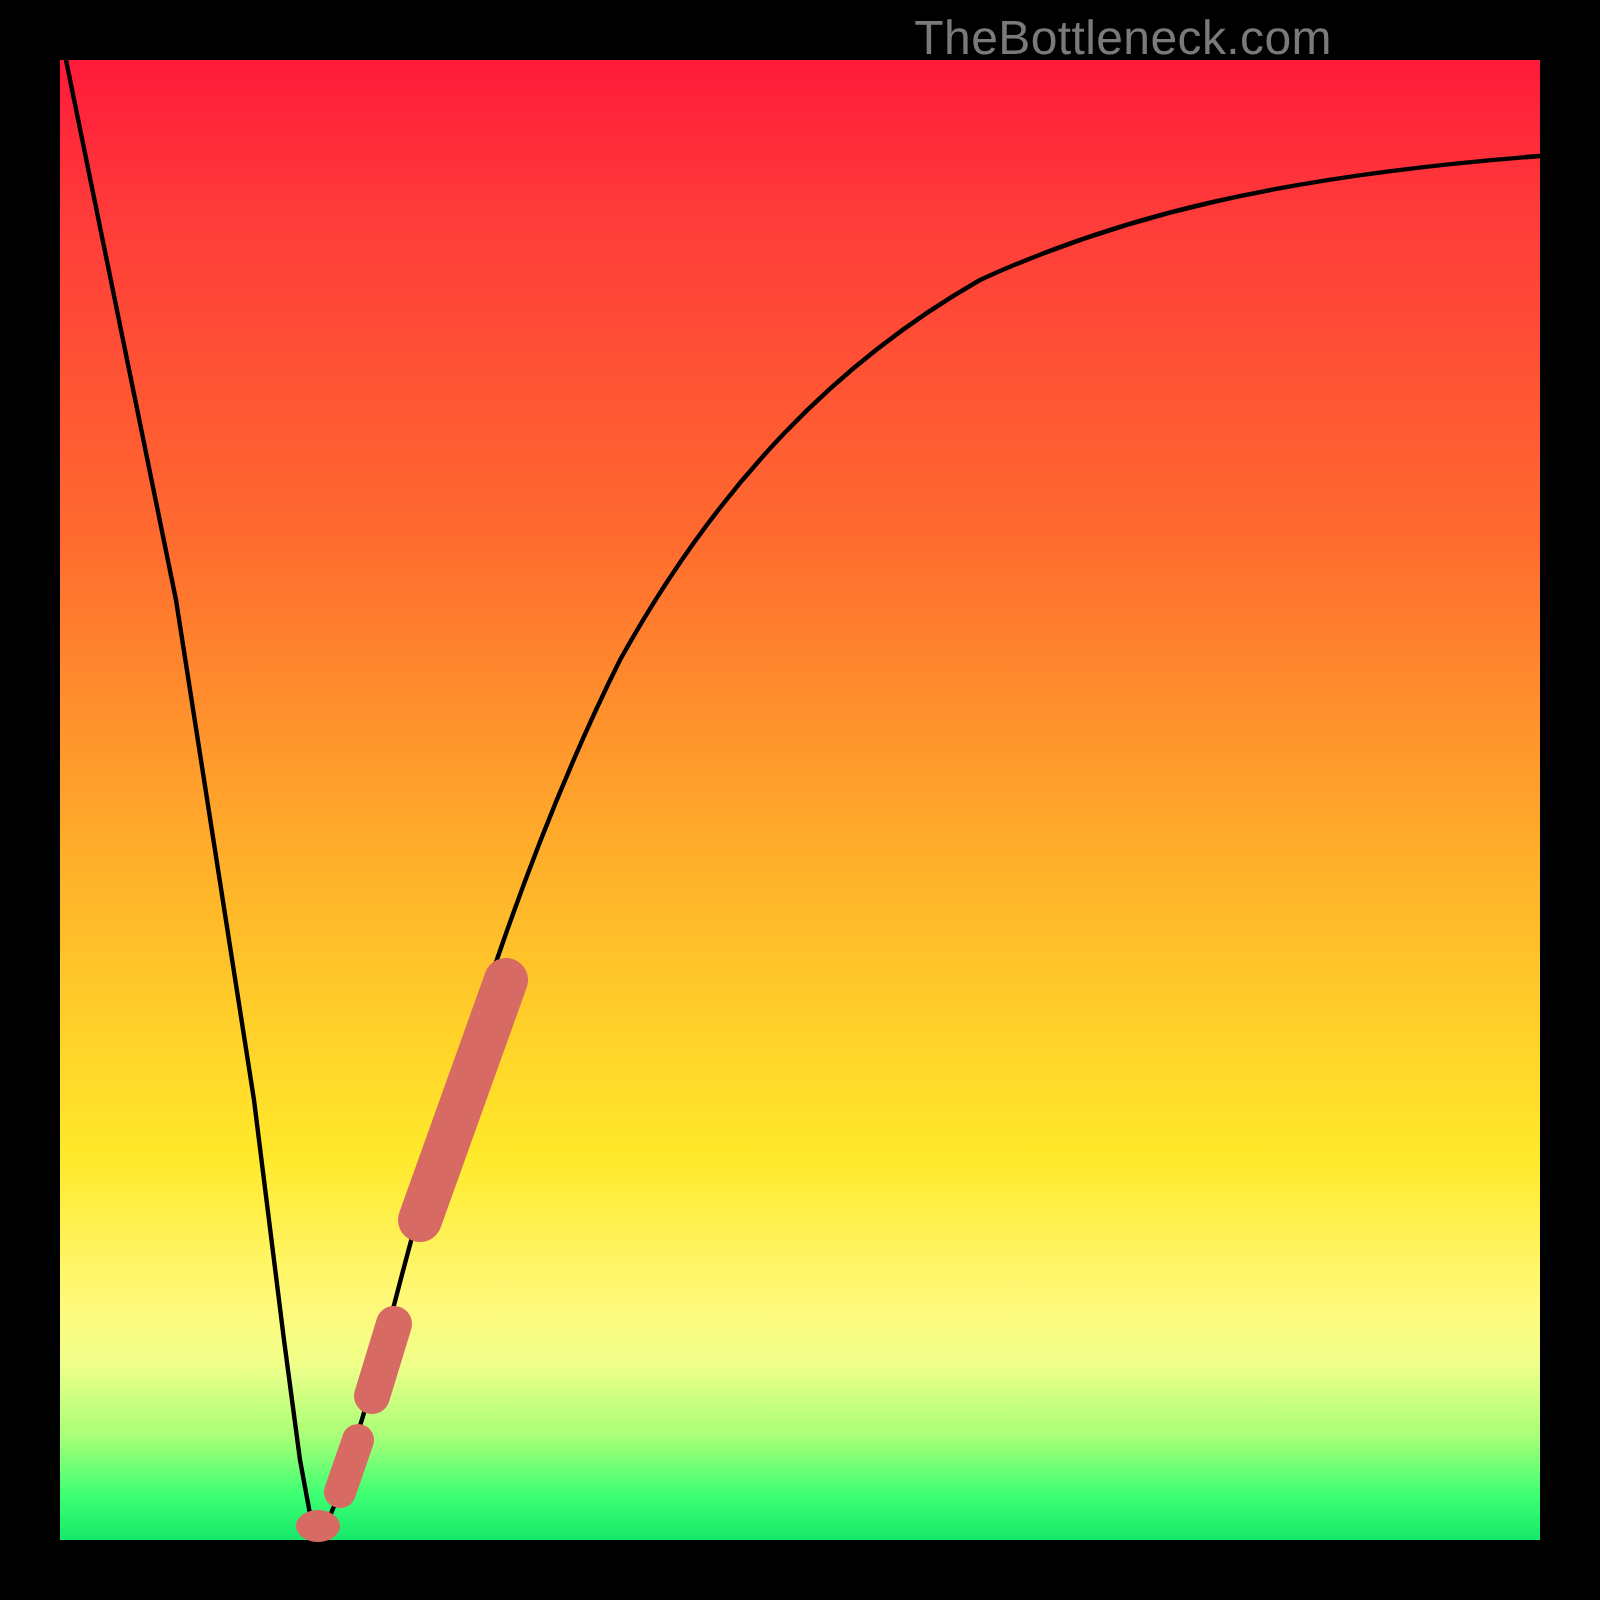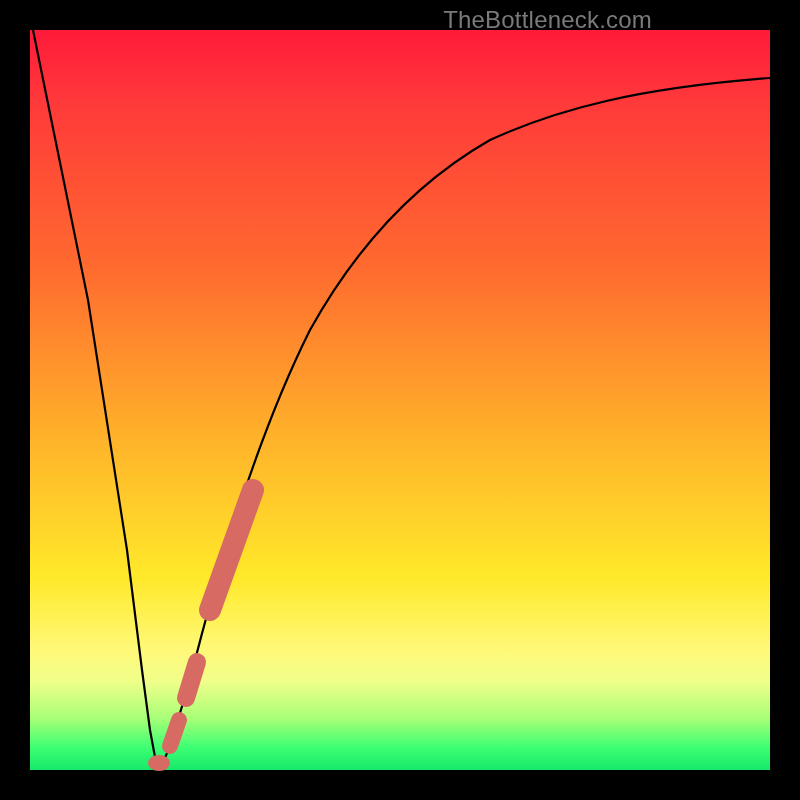--- a/index.html
+++ b/index.html
@@ -9,20 +9,21 @@
     height: 800px;
     overflow: hidden;
     background: #000;
     font-family: Arial, Helvetica, sans-serif;
   }
   .chart-frame {
     position: relative;
     width: 664px;
     height: 800px;
     background: #000;
+    padding-left: 14px;
   }
   .plot-area {
     position: absolute;
     left: 30px;
     top: 30px;
     width: 740px;
     height: 740px;
     
     background: linear-gradient(
       to bottom,

